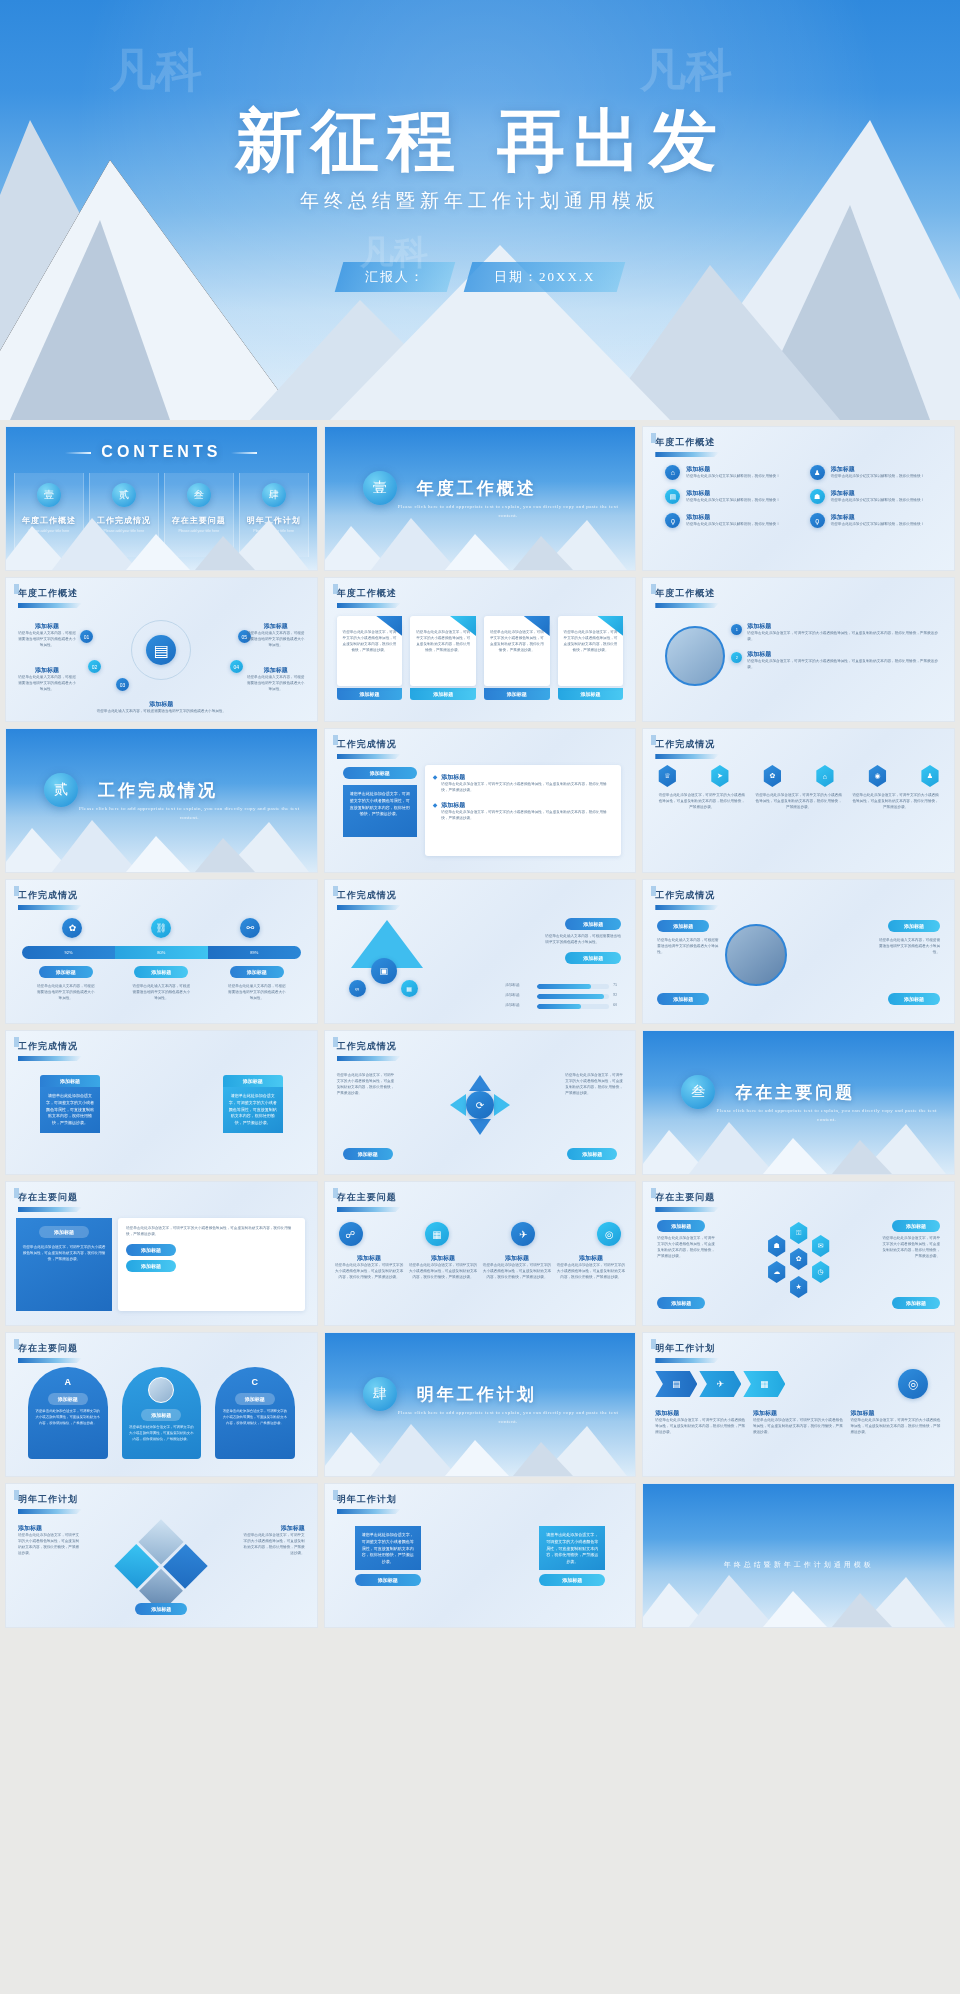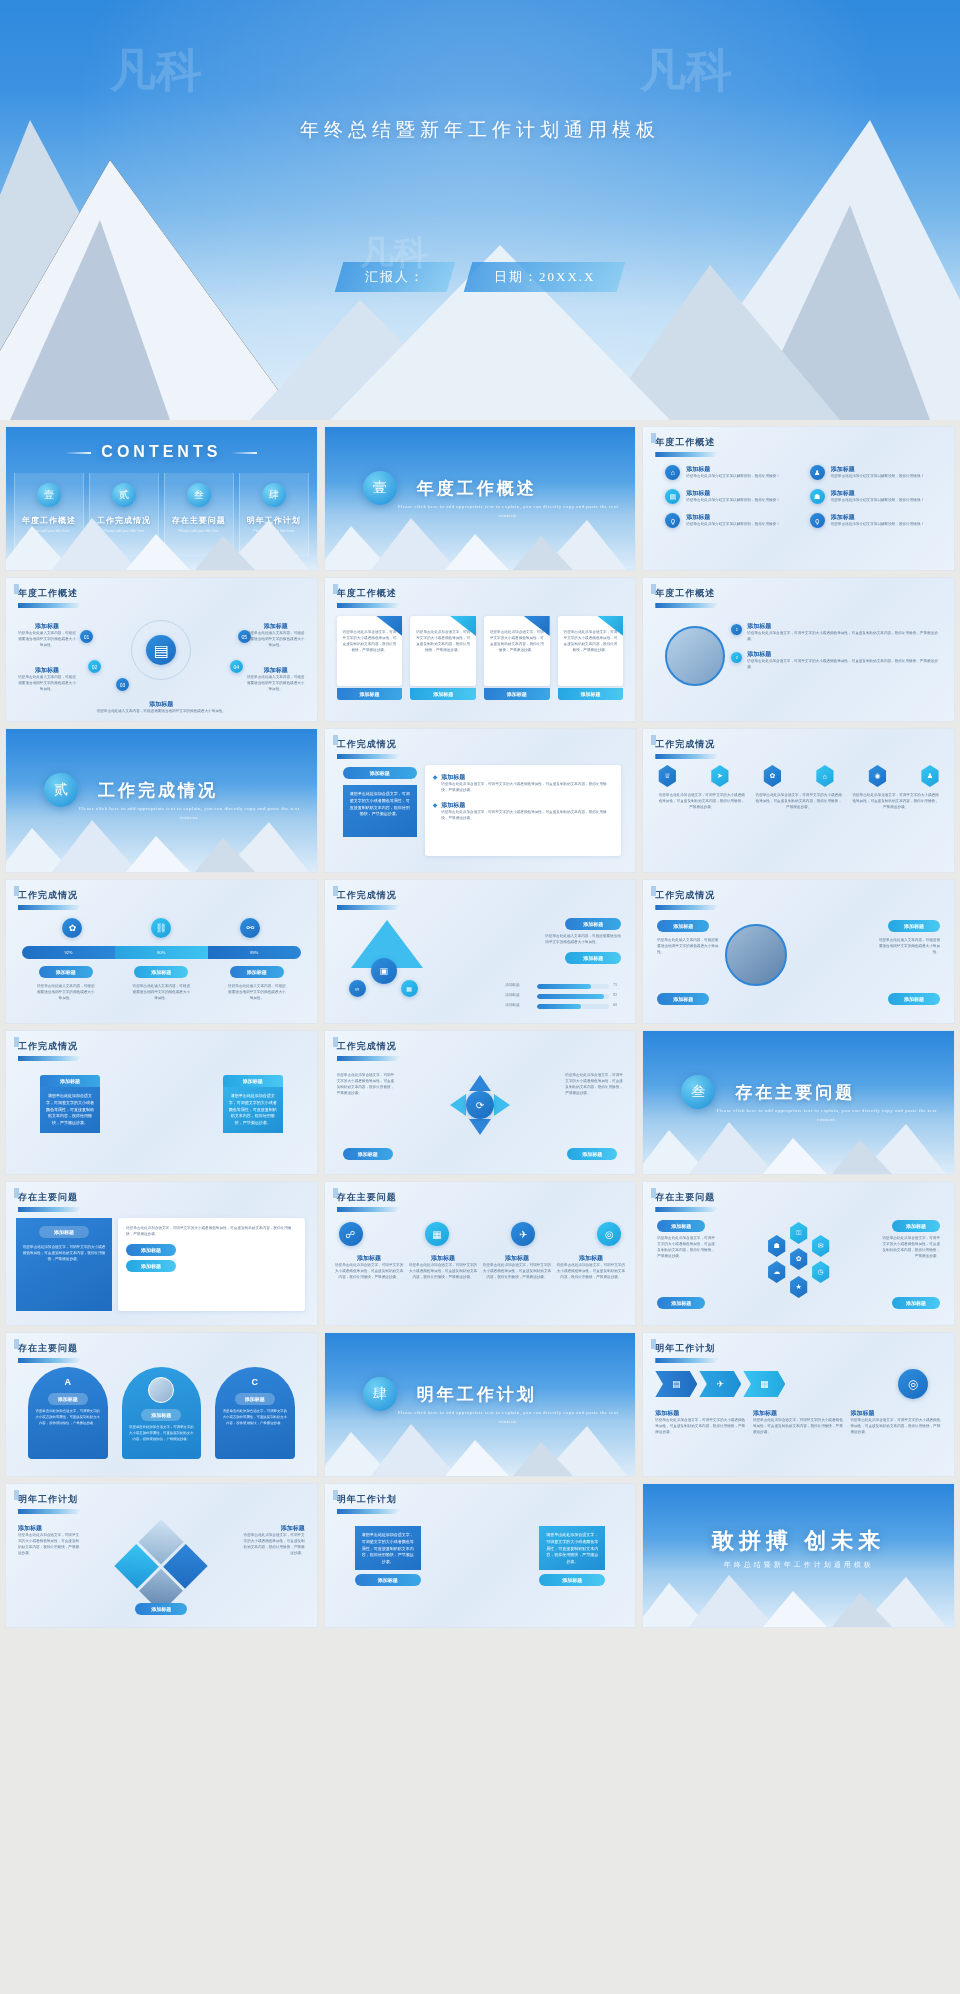--- a/index.html
+++ b/index.html
@@ -225,20 +225,23 @@
     <i class="mtn m-left2"></i>
     <i class="mtn m-left"></i>
     <i class="mtn m-shadeL"></i>
     <i class="mtn m-right"></i>
     <i class="mtn m-shadeR"></i>
     <i class="mtn m-right2"></i>
     <i class="mtn m-center2"></i>
     <i class="mtn m-center"></i>
 
     <div class="cover-text">
+      <div class="cover-title">
+        <span>新征程</span><span class="gap"></span><span>再出发</span>
+      </div>
       <div class="cover-sub">年终总结暨新年工作计划通用模板</div>
     </div>
 
     <div class="cover-meta">
       <div class="meta-chip"><span>汇报人：</span></div>
       <div class="meta-chip"><span>日期：20XX.X</span></div>
     </div>
 
     <div class="wm" style="left:110px;top:40px;">凡科</div>
     <div class="wm" style="left:640px;top:40px;">凡科</div>
@@ -801,21 +804,20 @@
         <div class="boxblue" style="height:44px;">请您单击此处添加合适文字，可调整文字的大小或者颜色等属性，可直接复制粘贴文本内容，祝你使用愉快，严禁搬运抄袭。</div>
         <div class="chip" style="margin-top:4px;">添加标题</div>
       </div>
       <div style="position:absolute;right:30px;top:42px;width:66px;">
         <div class="boxblue" style="height:44px;background:linear-gradient(150deg,#34b3ec,#1f8fd4);">请您单击此处添加合适文字，可调整文字的大小或者颜色等属性，可直接复制粘贴文本内容，祝你使用愉快，严禁搬运抄袭。</div>
         <div class="chip" style="margin-top:4px;background:linear-gradient(90deg,#25a6e2,#49c8f2);">添加标题</div>
       </div>
     </div>
 
     <div class="thumb bg-hero">
-      <div class="end-title">敢拼搏 创未来</div>
       <div class="end-sub">年终总结暨新年工作计划通用模板</div>
       <div class="mini-mtns" style="height:62px;">
         <i class="mm1"></i>
           <i class="mm2"></i>
           <i class="mm3"></i>
           <i class="mm4"></i>
           <i class="mm5"></i>
       </div>
     </div>
 

